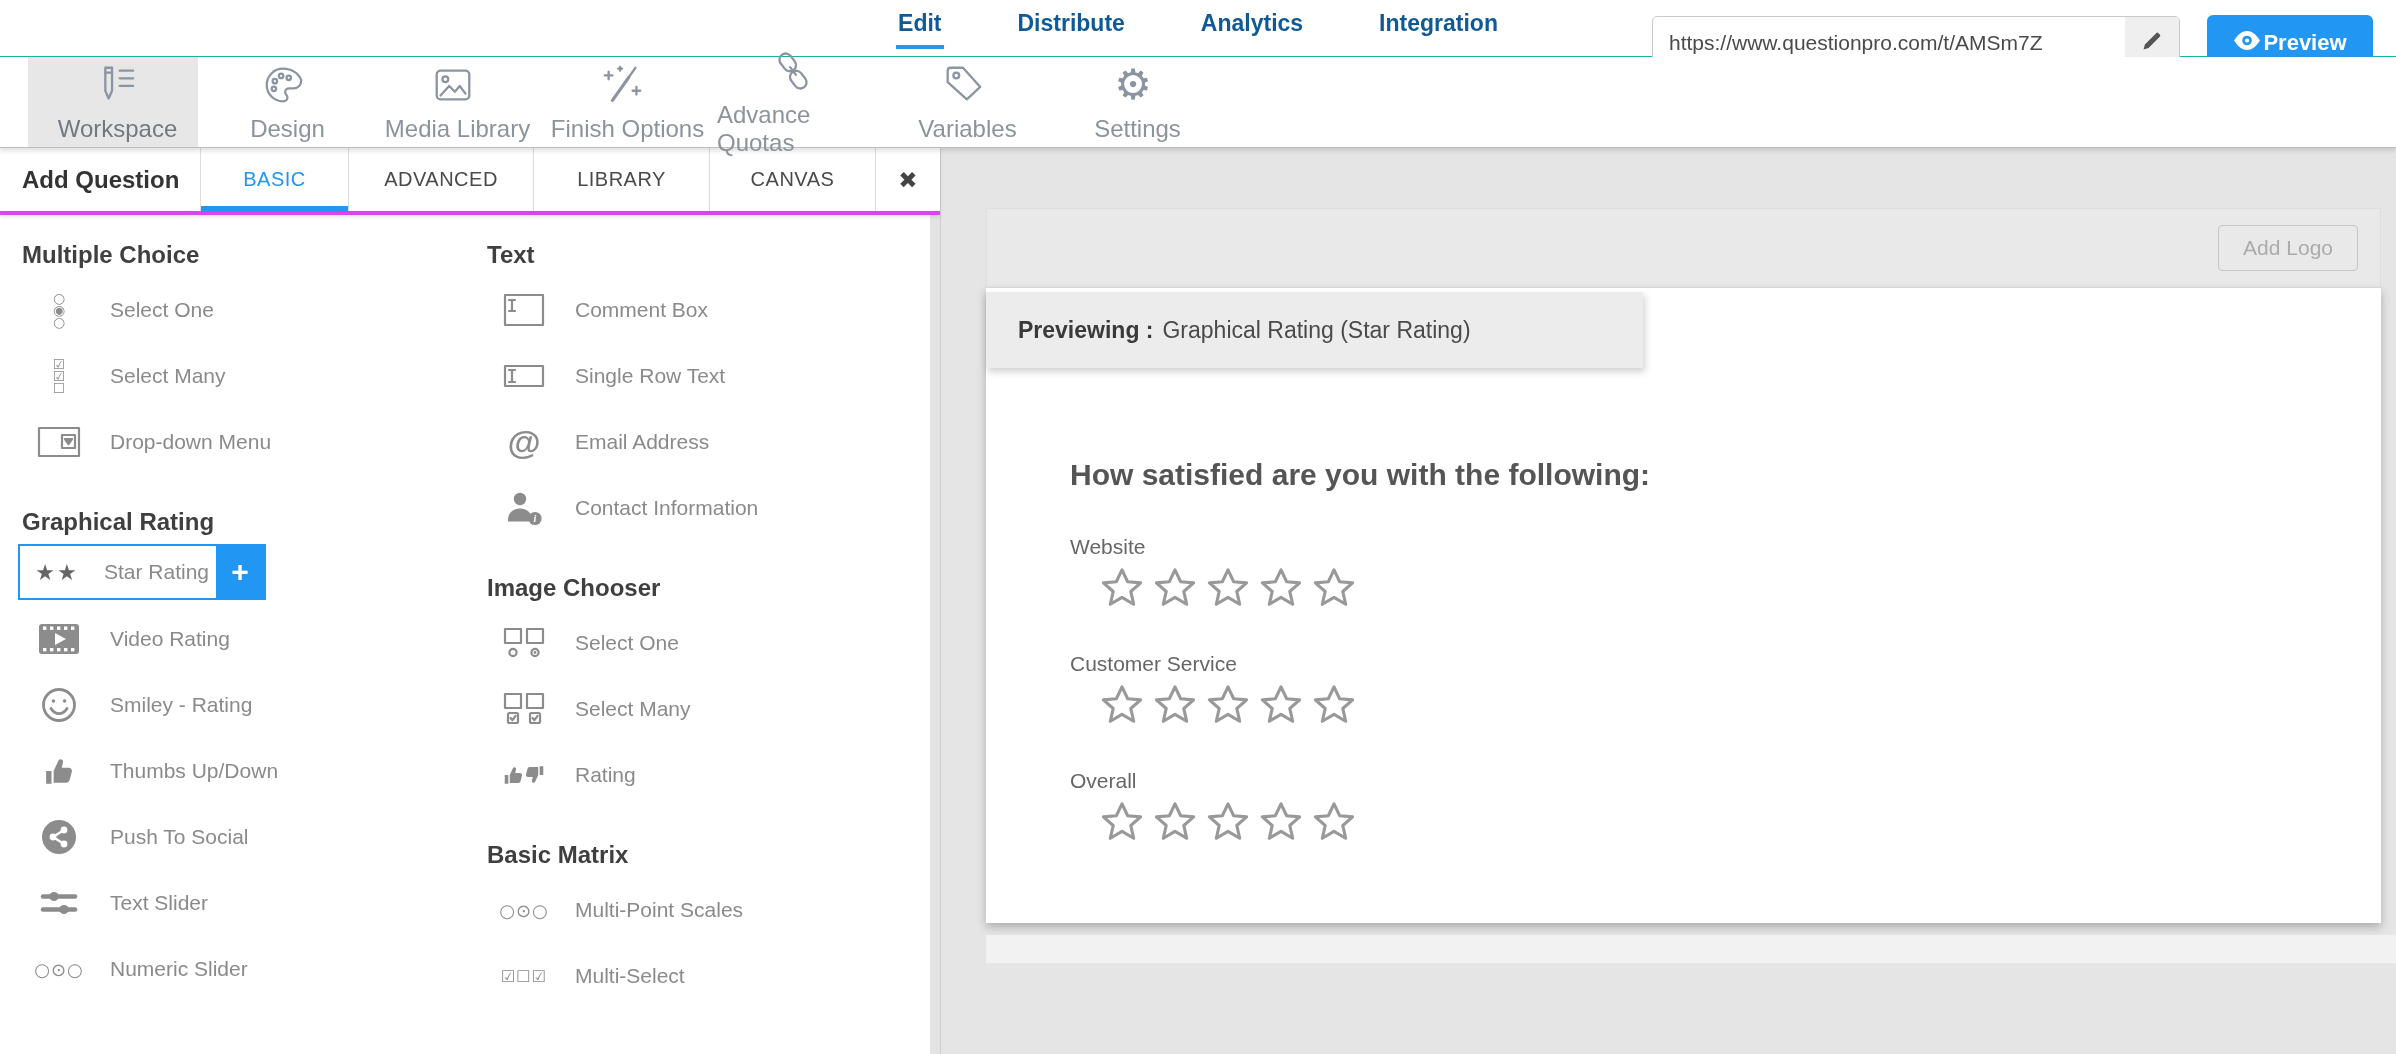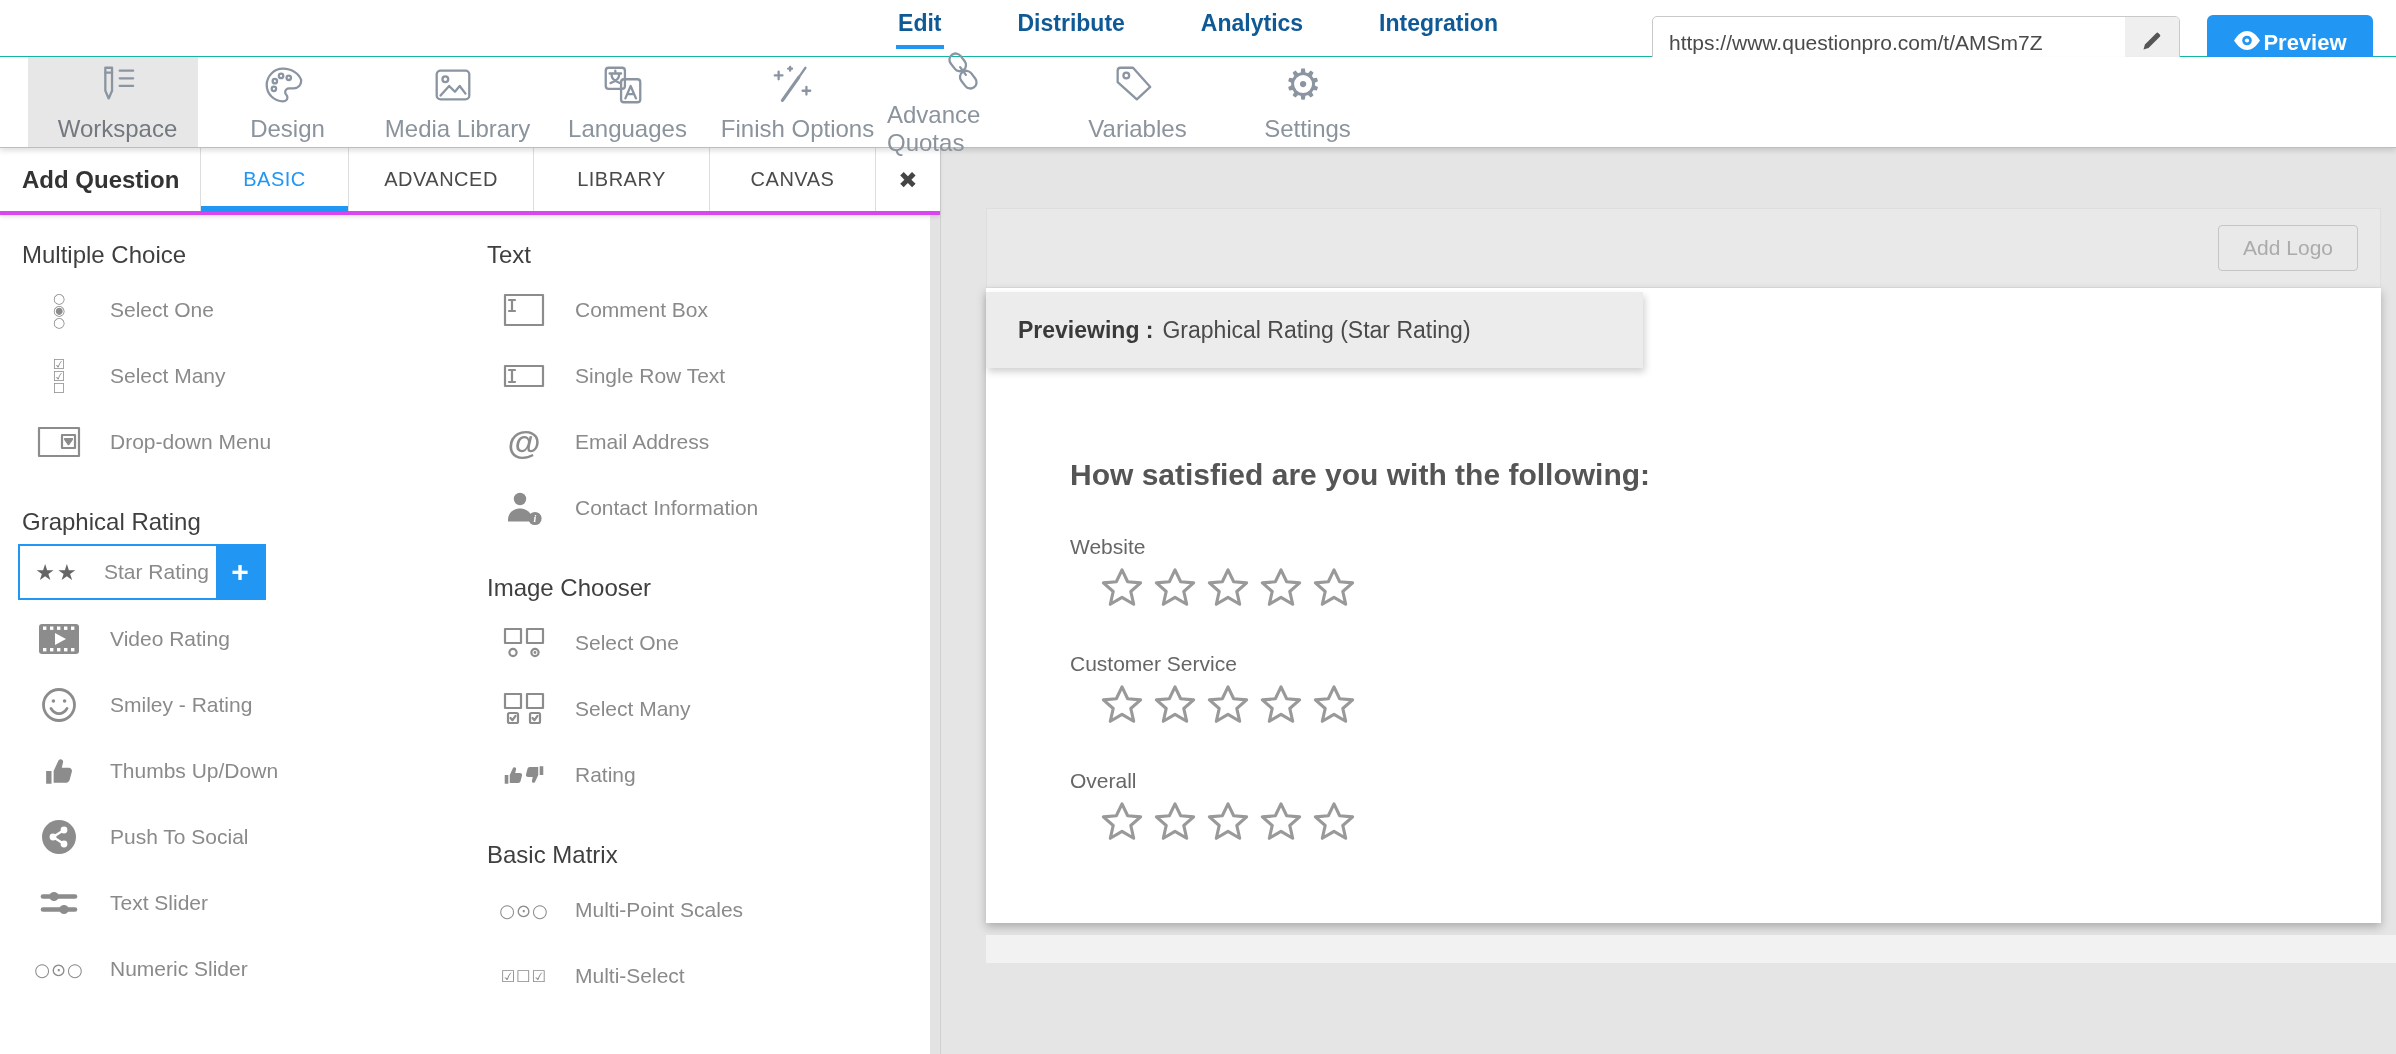--- a/index.html
+++ b/index.html
@@ -52,21 +52,21 @@
   .tab.active { color:#2196f3; }
   .tab.active::after { content:""; position:absolute; left:0; right:0; bottom:-1px; height:6px; background:#2196f3; }
   #tab-close { flex:1; border-left:1px solid #ddd; display:flex; align-items:center; justify-content:center;
     cursor:pointer; color:#444; font-size:23px; font-family:"DejaVu Sans",sans-serif; }
 
   
   #panel-content { position:absolute; left:0; top:67px; right:10px; bottom:0; display:flex;
     padding:12px 0 0 22px; overflow:hidden; }
   .pcol { width:448px; }
   .pcol + .pcol { width:auto; flex:1; padding-left:17px; }
-  .section h3 { font-size:24px; font-weight:400; color:#3f3f3f; margin:33px 0 8px; }
+  .section h3 { font-size:24px; font-weight:700; color:#3f3f3f; margin:33px 0 8px; }
   .section:first-child h3 { margin-top:14px; }
   .qtype { height:66px; display:flex; align-items:center; cursor:pointer; }
   .q-icon { width:54px; margin-left:10px; display:flex; align-items:center; justify-content:center;
     color:#8c8c8c; flex:none; }
   .q-label { margin-left:24px; font-size:21px; color:#8a8a8a; }
   .glyph { font-family:"DejaVu Sans",sans-serif; color:#8c8c8c; }
   .stack { font-size:14px; line-height:12px; text-align:center; display:block; }
 
   
   .qtype-selected { margin:6px 0 6px -4px; width:248px; height:56px; border:2px solid #2196f3;
@@ -145,31 +145,20 @@
           <rect x="7" y="9" width="34" height="30" rx="4"></rect>
           <circle cx="16" cy="18" r="3"></circle>
           <path d="M11 35l9-10 6 6 5-6 6 8"></path>
         </svg>
       </div>
                  <div class="t-label">Media Library</div>
     </div>
     <div class="tool-tile">
       <div class="t-icon">
         <svg width="46" height="46" viewBox="0 0 48 48" fill="none" stroke="#8b95a1" stroke-width="2.4" stroke-linecap="round" stroke-linejoin="round">
-          <rect x="6" y="6" width="20" height="22" rx="3"></rect>
-          <path d="M10 12h12M16 12V9M12 13c0 5 6 8 9 9M20 13c0 5-6 8-9 9"></path>
-          <rect x="22" y="18" width="20" height="24" rx="3"></rect>
-          <path d="M26.5 38l5.5-13 5.5 13M28.6 33.5h6.8"></path>
-        </svg>
-      </div>
-                 <div class="t-label">Languages</div>
-    </div>
-    <div class="tool-tile">
-      <div class="t-icon">
-        <svg width="46" height="46" viewBox="0 0 48 48" fill="none" stroke="#8b95a1" stroke-width="2.4" stroke-linecap="round" stroke-linejoin="round">
           <path d="M13 40l17-24" stroke-width="3.4"></path>
           <path d="M30 16l7-10"></path>
           <path d="M9 10v8M5 14h8"></path>
           <path d="M38 26v8M34 30h8"></path>
           <path d="M21 5v4M19 7h4"></path>
         </svg>
       </div>
                  <div class="t-label">Finish Options</div>
     </div>
     <div class="tool-tile">

